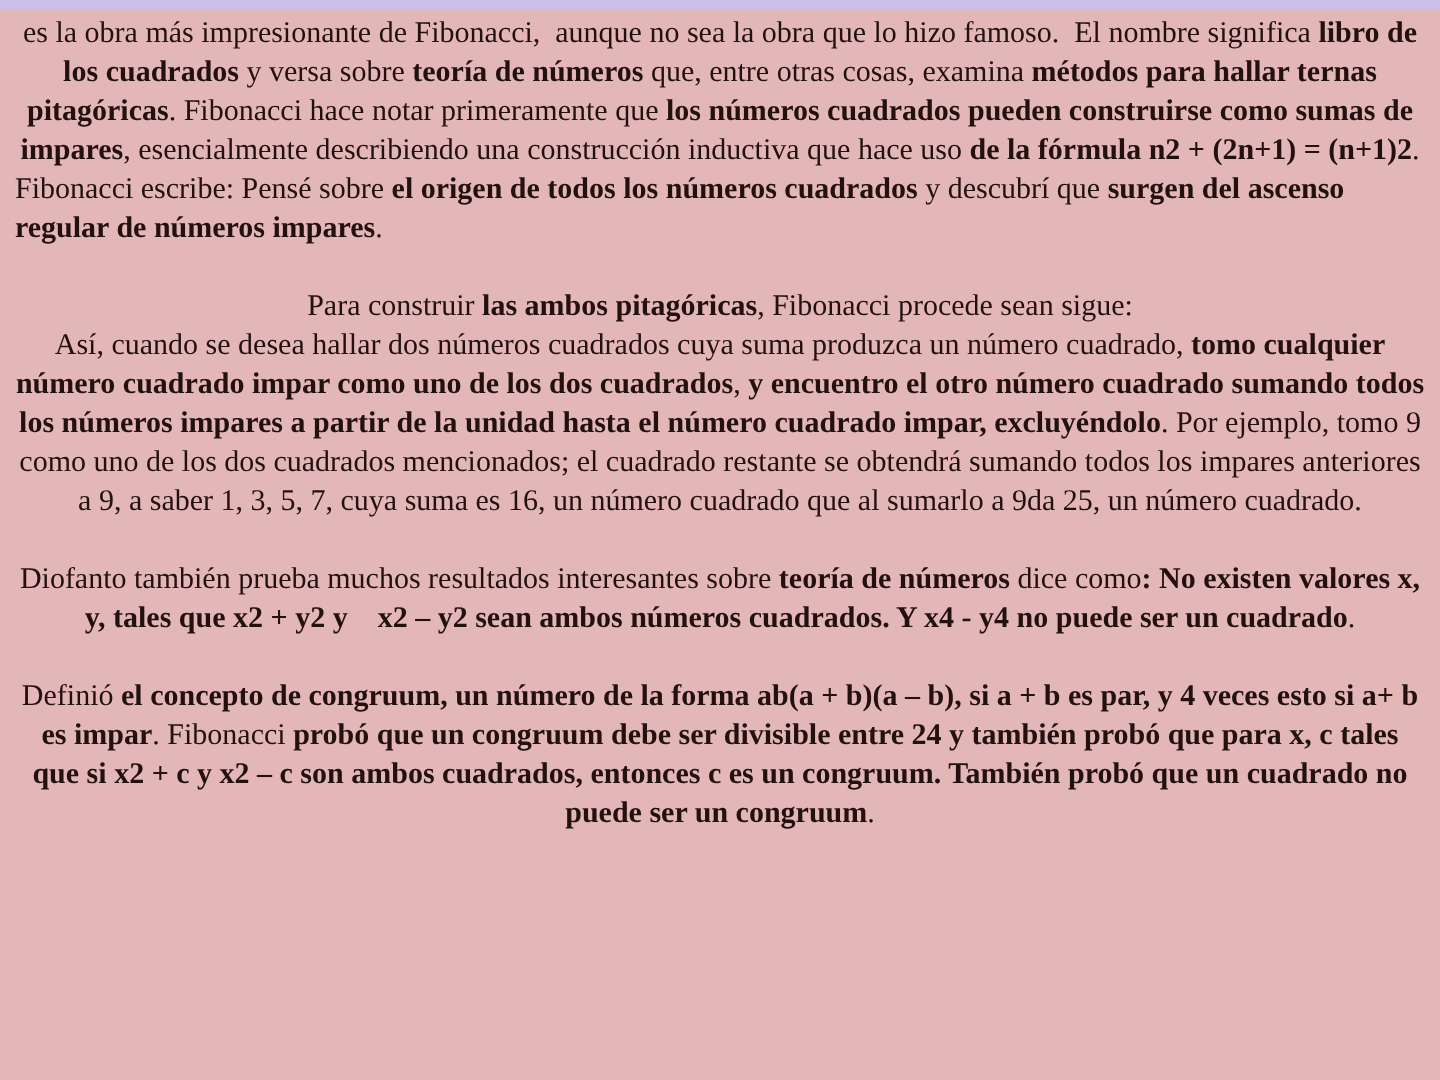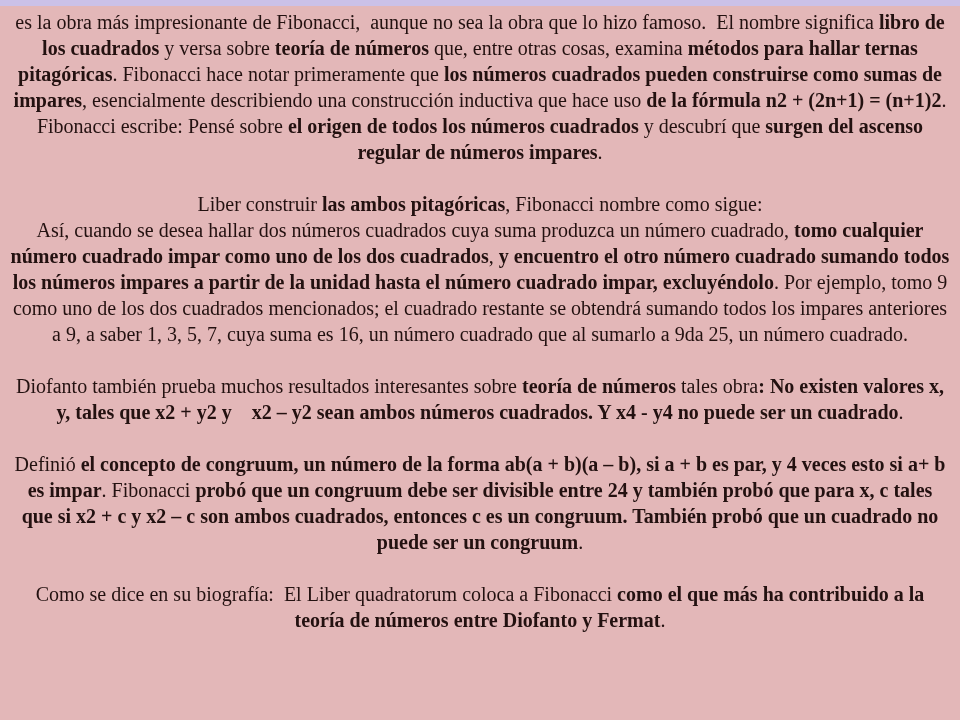--- a/index.html
+++ b/index.html
@@ -25,31 +25,30 @@
   .content {
     padding: 3px 10px 0 10px;
     font-size: 20px;
     line-height: 26px;
   }
   p.para {
     margin: 0;
     white-space: pre-wrap;
   }
   p.align-center { text-align: center; }
-  p.align-left { text-align: center; }
+  p.align-left { text-align: left; }
   p.gap-before { margin-top: 26px; }
   b { font-weight: bold; }
 </style>
 </head>
 <body>
 
 <div class="slide">
   <div class="top-strip"></div>
   <div class="content">
       <p class="para align-center"><span>es la obra más impresionante de Fibonacci,  aunque no sea la obra que lo hizo famoso.  El nombre significa </span><b>libro de los cuadrados</b><span> y versa sobre </span><b>teoría de números</b><span> que, entre otras cosas, examina </span><b>métodos para hallar ternas pitagóricas</b><span>. Fibonacci hace notar primeramente que </span><b>los números cuadrados pueden construirse como sumas de impares</b><span>, esencialmente describiendo una construcción inductiva que hace uso </span><b>de la fórmula n2 + (2n+1) = (n+1)2</b><span>.</span></p>
       <p class="para align-left"><span>Fibonacci escribe: Pensé sobre </span><b>el origen de todos los números cuadrados</b><span> y descubrí que </span><b>surgen del ascenso regular de números impares</b><span>.</span></p>
-      <p class="para align-center gap-before"><span>Liber construir </span><b>las ambos pitagóricas</b><span>, Fibonacci nombre como sigue:</span></p>
+      <p class="para align-center gap-before"><span>Para construir </span><b>las ambos pitagóricas</b><span>, Fibonacci procede sean sigue:</span></p>
       <p class="para align-center"><span>Así, cuando se desea hallar dos números cuadrados cuya suma produzca un número cuadrado, </span><b>tomo cualquier número cuadrado impar como uno de los dos cuadrados</b><span>, </span><b>y encuentro el otro número cuadrado sumando todos los números impares a partir de la unidad hasta el número cuadrado impar, excluyéndolo</b><span>. Por ejemplo, tomo 9 como uno de los dos cuadrados mencionados; el cuadrado restante se obtendrá sumando todos los impares anteriores a 9, a saber 1, 3, 5, 7, cuya suma es 16, un número cuadrado que al sumarlo a 9da 25, un número cuadrado.</span></p>
-      <p class="para align-center gap-before"><span>Diofanto también prueba muchos resultados interesantes sobre </span><b>teoría de números</b><span> tales obra</span><b>: No existen valores x, y, tales que x2 + y2 y    x2 – y2 sean ambos números cuadrados. Y x4 - y4 no puede ser un cuadrado</b><span>.</span></p>
+      <p class="para align-center gap-before"><span>Diofanto también prueba muchos resultados interesantes sobre </span><b>teoría de números</b><span> dice como</span><b>: No existen valores x, y, tales que x2 + y2 y    x2 – y2 sean ambos números cuadrados. Y x4 - y4 no puede ser un cuadrado</b><span>.</span></p>
       <p class="para align-center gap-before"><span>Definió </span><b>el concepto de congruum</b><b>, </b><b>un número de la forma ab(a + b)(a – b), si a + b es par, y 4 veces esto si a+ b es impar</b><span>. Fibonacci </span><b>probó que un congruum debe ser divisible entre 24 y también probó que para x, c tales que si x2 + c y x2 – c son ambos cuadrados, entonces c es un congruum. También probó que un cuadrado no puede ser un congruum</b><span>.</span></p>
-      <p class="para align-center gap-before"><span>Como se dice en su biografía:  El Liber quadratorum coloca a Fibonacci </span><b>como el que más ha contribuido a la teoría de números entre Diofanto y Fermat</b><span>.</span></p>
     </div>
 </div>
 
 </body></html>

